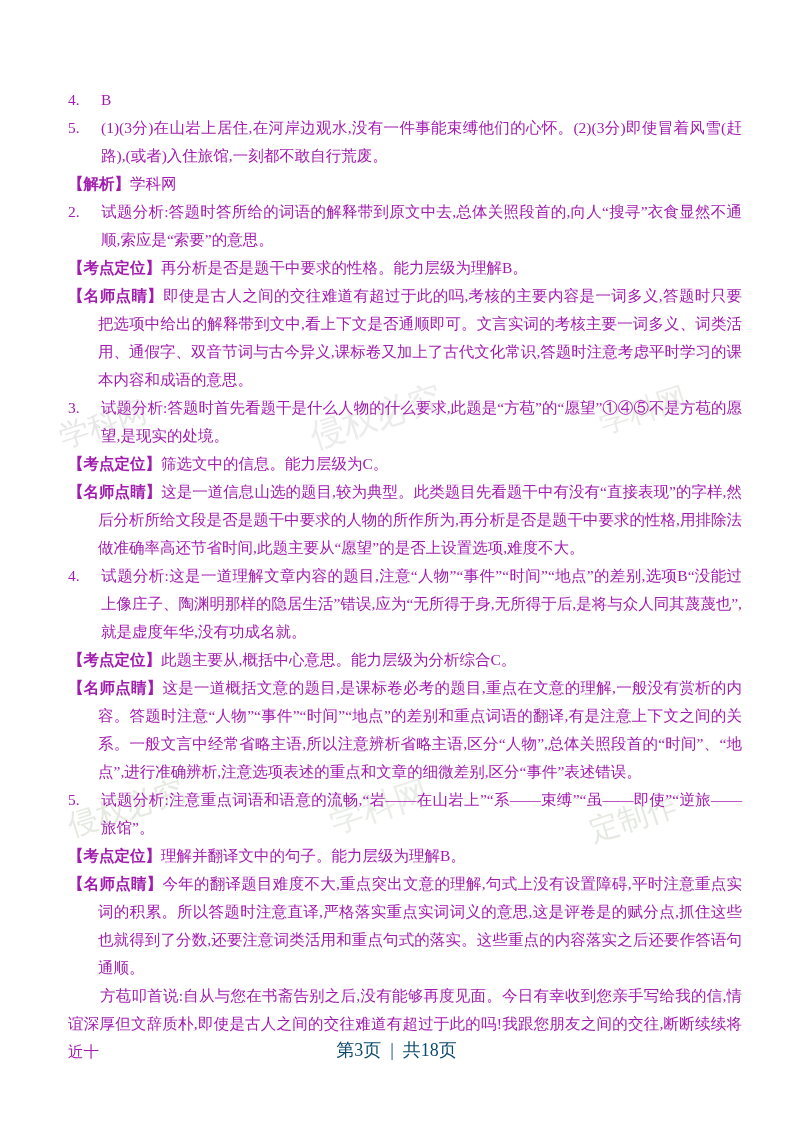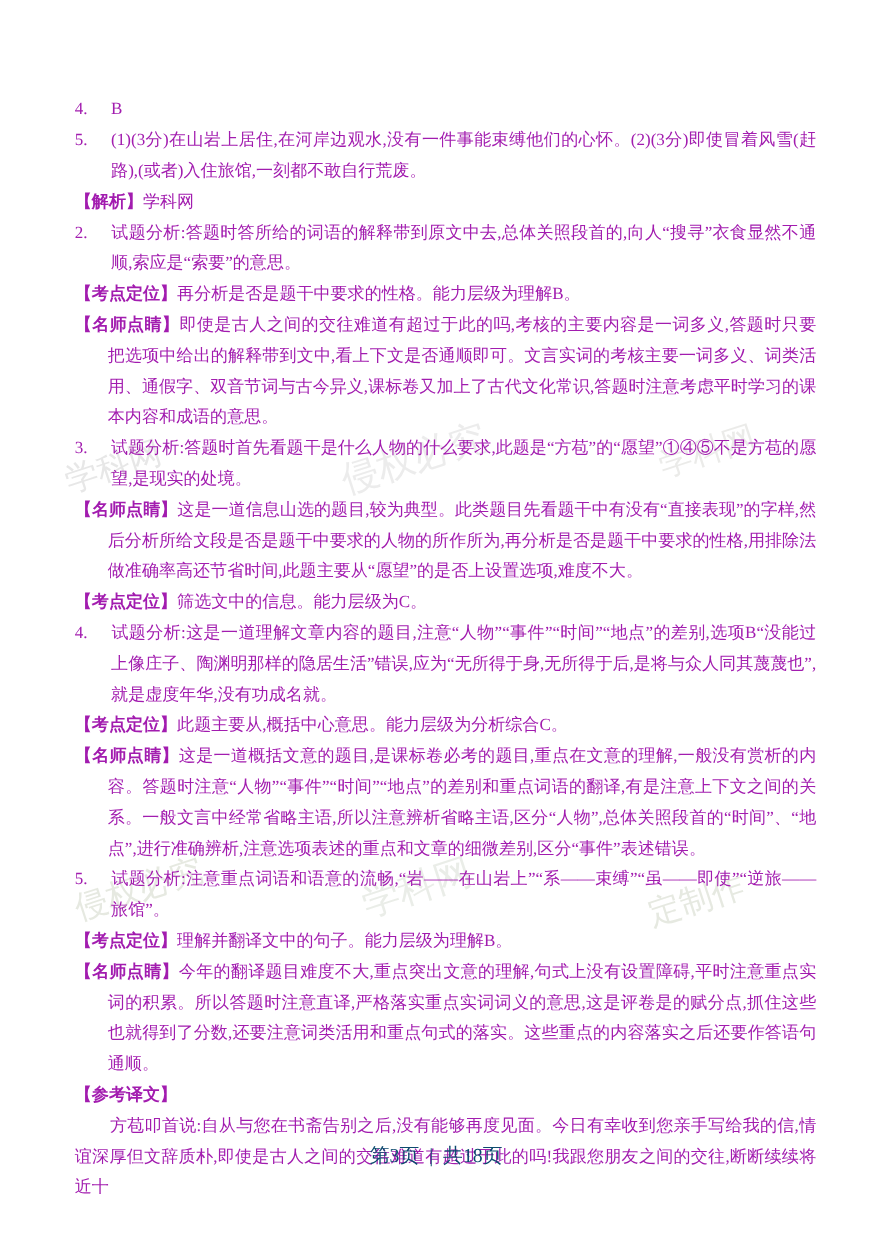--- a/index.html
+++ b/index.html
@@ -84,25 +84,25 @@
 
   <div class="para tag-para">
     <span class="tag">【名师点睛】</span><span>即使是古人之间的交往难道有超过于此的吗,考核的主要内容是一词多义,答题时只要把选项中给出的解释带到文中,看上下文是否通顺即可。文言实词的考核主要一词多义、词类活用、通假字、双音节词与古今异义,课标卷又加上了古代文化常识,答题时注意考虑平时学习的课本内容和成语的意思。</span>
   </div>
 
   <div class="para num-para">
     <span class="num">3.</span><span>试题分析:答题时首先看题干是什么人物的什么要求,此题是“方苞”的“愿望”①④⑤不是方苞的愿望,是现实的处境。</span>
   </div>
 
   <div class="para tag-para">
-    <span class="tag">【名师点睛】</span><span>这是一道信息山选的题目,较为典型。此类题目先看题干中有没有“直接表现”的字样,然后分析所给文段是否是题干中要求的人物的所作所为,再分析是否是题干中要求的性格,用排除法做准确率高还节省时间,此题主要从“愿望”的是否上设置选项,难度不大。</span>
+    <span class="tag">【考点定位】</span><span>筛选文中的信息。能力层级为C。</span>
   </div>
 
   <div class="para tag-para">
-    <span class="tag">【考点定位】</span><span>筛选文中的信息。能力层级为C。</span>
+    <span class="tag">【名师点睛】</span><span>这是一道信息山选的题目,较为典型。此类题目先看题干中有没有“直接表现”的字样,然后分析所给文段是否是题干中要求的人物的所作所为,再分析是否是题干中要求的性格,用排除法做准确率高还节省时间,此题主要从“愿望”的是否上设置选项,难度不大。</span>
   </div>
 
   <div class="para num-para">
     <span class="num">4.</span><span>试题分析:这是一道理解文章内容的题目,注意“人物”“事件”“时间”“地点”的差别,选项B“没能过上像庄子、陶渊明那样的隐居生活”错误,应为“无所得于身,无所得于后,是将与众人同其蔑蔑也”,就是虚度年华,没有功成名就。</span>
   </div>
 
   <div class="para tag-para">
     <span class="tag">【考点定位】</span><span>此题主要从,概括中心意思。能力层级为分析综合C。</span>
   </div>
 
@@ -115,23 +115,20 @@
   </div>
 
   <div class="para tag-para">
     <span class="tag">【考点定位】</span><span>理解并翻译文中的句子。能力层级为理解B。</span>
   </div>
 
   <div class="para tag-para">
     <span class="tag">【名师点睛】</span><span>今年的翻译题目难度不大,重点突出文意的理解,句式上没有设置障碍,平时注意重点实词的积累。所以答题时注意直译,严格落实重点实词词义的意思,这是评卷是的赋分点,抓住这些也就得到了分数,还要注意词类活用和重点句式的落实。这些重点的内容落实之后还要作答语句通顺。</span>
   </div>
 
-  <div class="para tag-para">
-    <span class="tag">【参考译文】</span><span></span>
-  </div>
 
   <div class="para indent-para">
     <span>方苞叩首说:自从与您在书斋告别之后,没有能够再度见面。今日有幸收到您亲手写给我的信,情谊深厚但文辞质朴,即使是古人之间的交往难道有超过于此的吗!我跟您朋友之间的交往,断断续续将近十</span>
   </div>
 
 </div>
 
 <div class="footer">
   <span>第3页</span><span class="sep">|</span><span>共18页</span>
 </div>

